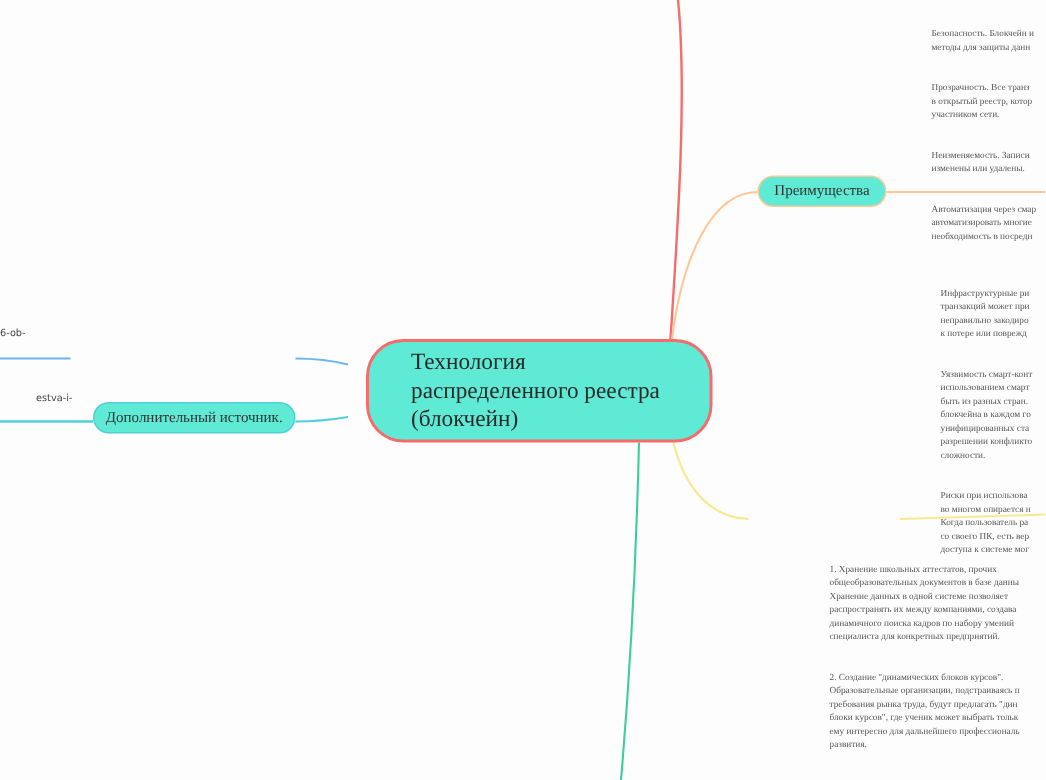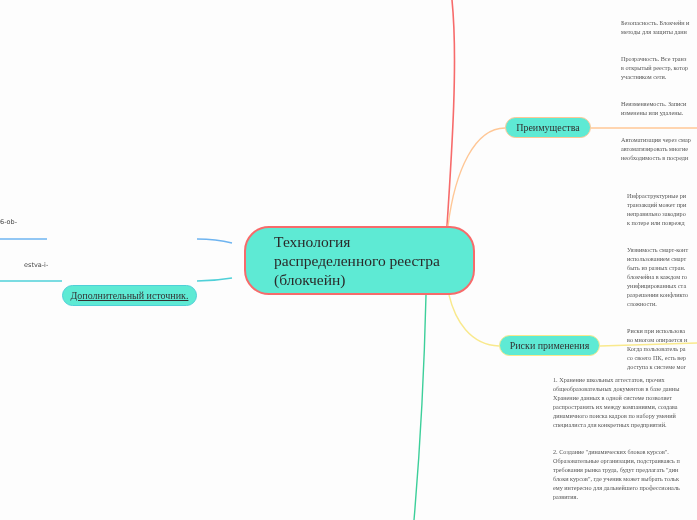--- a/index.html
+++ b/index.html
@@ -13,21 +13,21 @@
   }
   .central {
     left: 232px; top: 226px; width: 231px; height: 69px;
     border-width: 2px; border-color: #f76b6b; border-radius: 25px;
     justify-content: flex-start; padding-left: 28px;
     font-size: 15.5px; line-height: 19px; color: #2a2a2a; white-space: normal; margin-left: 12px;
   }
   .central span { display: block; width: 180px; }
   .topic { font-size: 10px; color: #333; border-width: 1.3px; height: 21px; border-radius: 11px; }
   .t-main { left: 47px; top: 229px; width: 150px; border-color: #6eb4f0; }
-  .t-extra { left: 62px; top: 285px; width: 135px; border-color: #4fd0d8; text-decoration: underline; }
+  .t-extra { left: 62px; top: 268px; width: 135px; border-color: #4fd0d8; }
   .t-adv { left: 505px; top: 117px; width: 86px; border-color: #ffc796; }
   .t-risk { left: 499px; top: 335px; width: 101px; border-color: #f9e98c; }
   .note {
     position: absolute; font-size: 6.2px; line-height: 9px; color: #555; white-space: pre-line;
   }
   .note p { margin-bottom: 9px; }
   .frag { position: absolute; font-family: "DejaVu Sans", sans-serif; font-size: 6.5px; color: #444; }
 </style>
 </head>
 <body>
@@ -71,23 +71,20 @@
     <p>Прозрачность. Все транз
 в открытый реестр, котор
 участником сети.</p>
     <p>Неизменяемость. Записи
 изменены или удалены.</p>
     <p>Автоматизация через смар
 автоматизировать многие
 необходимость в посредн</p>
   </div>
 
-  <div class="node topic t-risk">
-    <span>Риски применения</span>
-  </div>
   <div class="note" style="left:627px;top:182px;">
     <p>Инфраструктурные ри
 транзакций может при
 неправильно закодиро
 к потере или поврежд</p>
     <p>Уязвимость смарт-конт
 использованием смарт
 быть из разных стран.
 блокчейна в каждом го
 унифицированных ста

